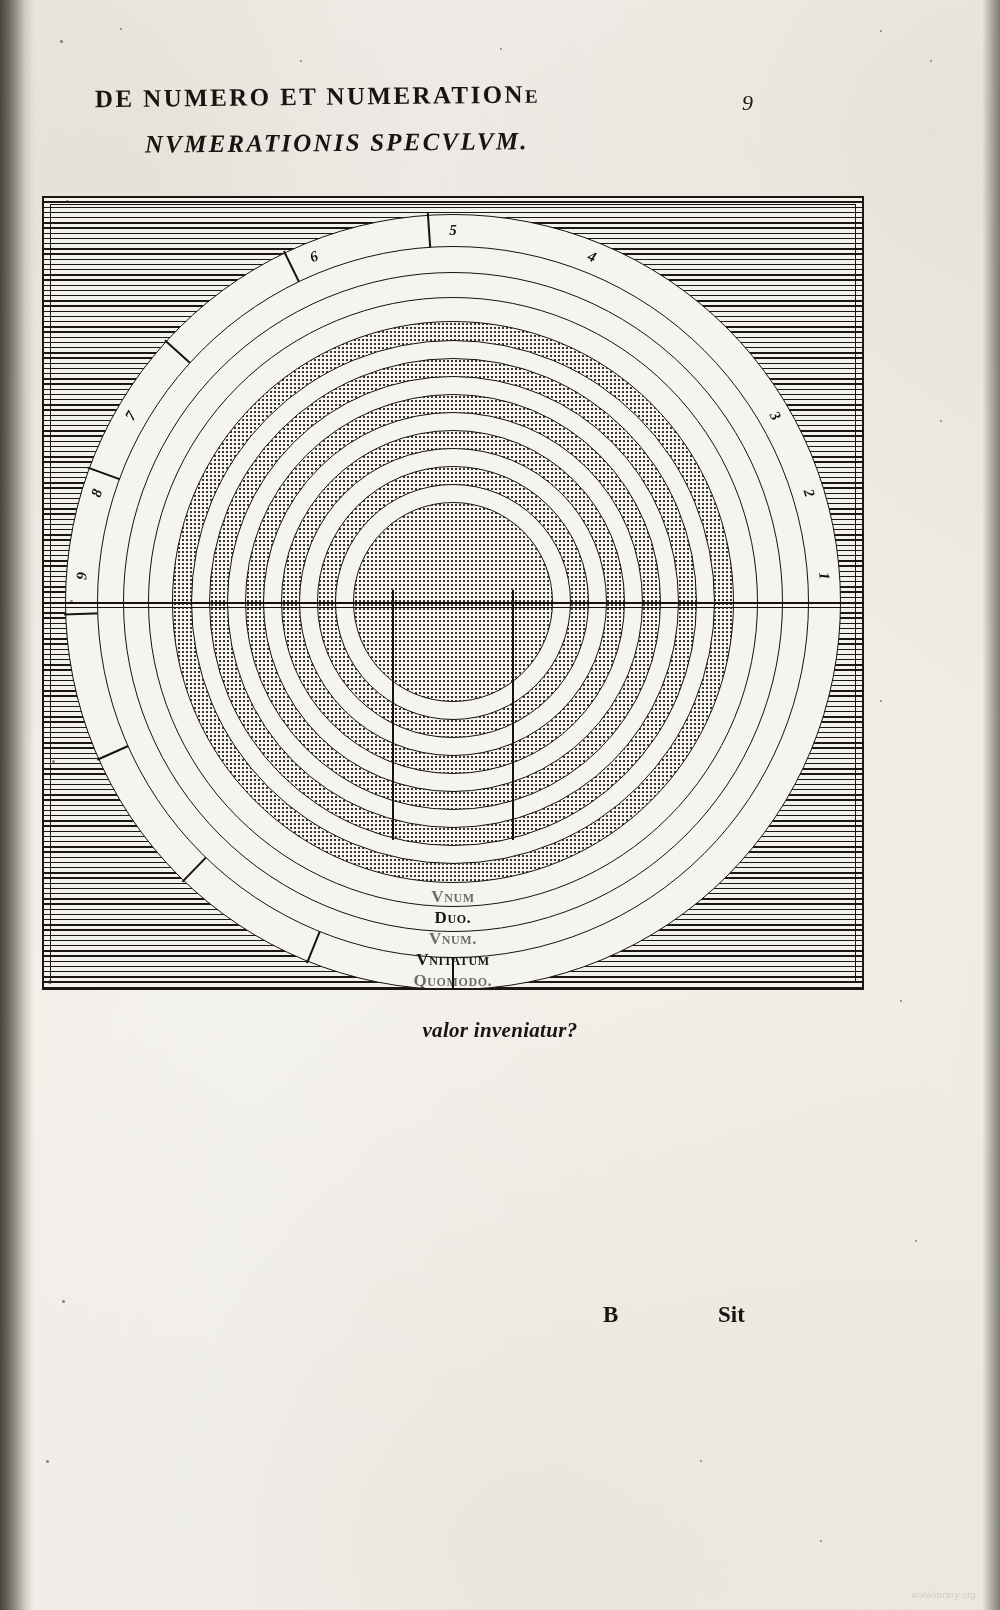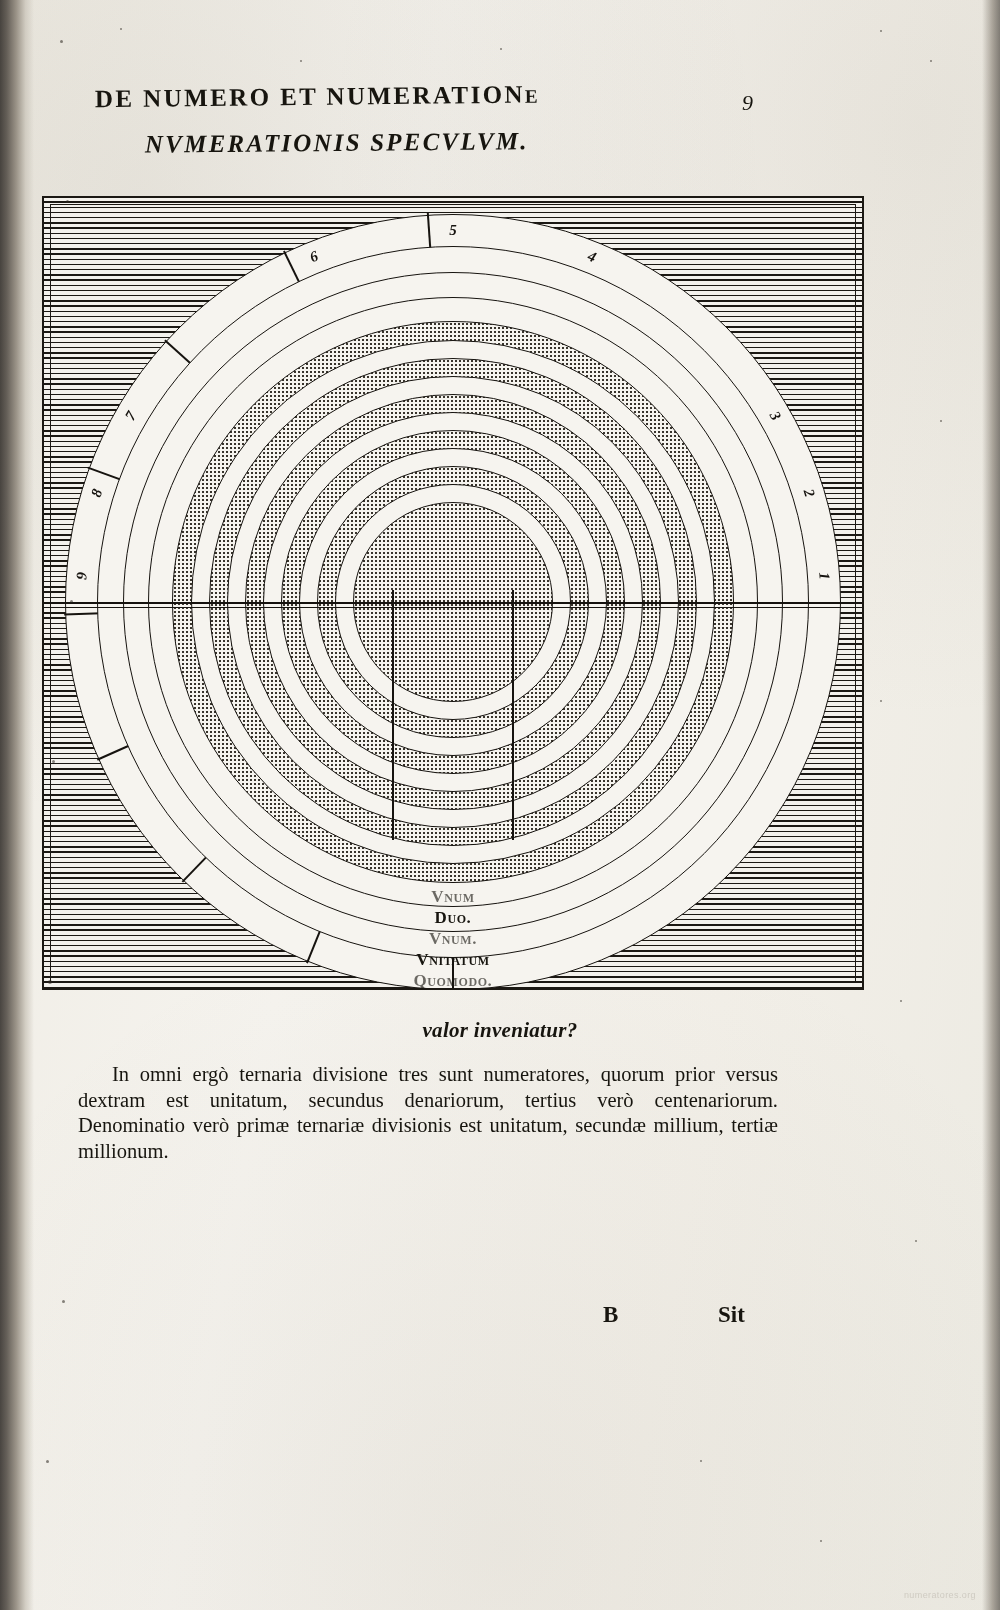--- a/index.html
+++ b/index.html
@@ -586,29 +586,28 @@
         <div>Duo.</div>
         <div class="faint">Vnum.</div>
         <div>Vnitatum</div>
         <div class="faint">Quomodo.</div>
       </div>
   </div>
 
   <div class="caption l2">valor inveniatur?</div>
 
   <div class="body" id="body-text">
-      <p class="indent">In omni ergò ternaria divisione tres sunt numeratores, quorum prior versus dextram est unitatum, secundus denariorum, tertius verò centenariorum. Denominatio verò primæ ternariæ divisionis est unitatum, secundæ millium, tertiæ millionum.</p>
     </div>
 
   <div class="sigline">
     <span class="sig-b">B</span>
     <span class="sig-catch">Sit</span>
   </div>
 
-  <div class="watermark">numeratores.org</div>
+  <div class="watermark">wwwlibrary.org</div>
 <div class="speck" style="left: 60px; top: 40px; height: 3px; width: 3px;"></div>
     <div class="speck" style="left: 880px; top: 30px; height: 2px; width: 2px;"></div>
     <div class="speck" style="left: 930px; top: 60px; height: 2px; width: 2px;"></div>
     <div class="speck" style="left: 70px; top: 600px; height: 3px; width: 3px;"></div>
     <div class="speck" style="left: 940px; top: 420px; height: 2px; width: 2px;"></div>
     <div class="speck" style="left: 48px; top: 980px; height: 4px; width: 4px;"></div>
     <div class="speck" style="left: 900px; top: 1000px; height: 2px; width: 2px;"></div>
     <div class="speck" style="left: 62px; top: 1300px; height: 3px; width: 3px;"></div>
     <div class="speck" style="left: 915px; top: 1240px; height: 2px; width: 2px;"></div>
     <div class="speck" style="left: 500px; top: 48px; height: 2px; width: 2px;"></div>

